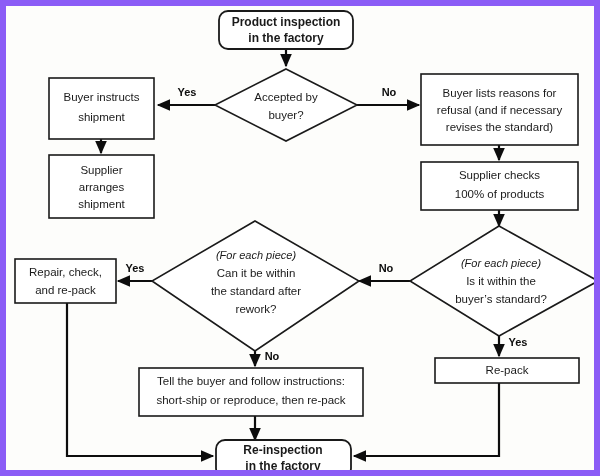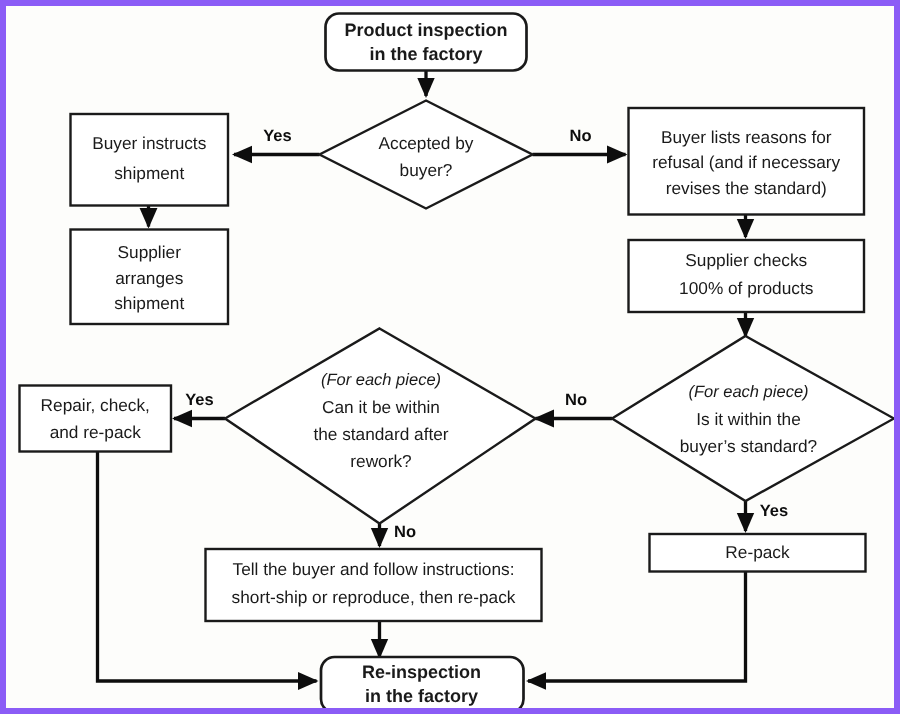--- a/index.html
+++ b/index.html
@@ -5,21 +5,21 @@
   html, body {
     margin: 0;
     padding: 0;
     background: #ffffff;
   }
   #page {
     position: relative;
     width: 600px;
     height: 476px;
     background: #fdfdfb;
-    border: 4px solid #8b5cf6;
+    border: 6px solid #8b5cf6;
     box-sizing: border-box;
     overflow: hidden;
     font-family: "Liberation Sans", sans-serif;
   }
   #chart-svg {
     position: absolute;
     left: 0;
     top: 0;
     width: 600px;
     height: 476px;

